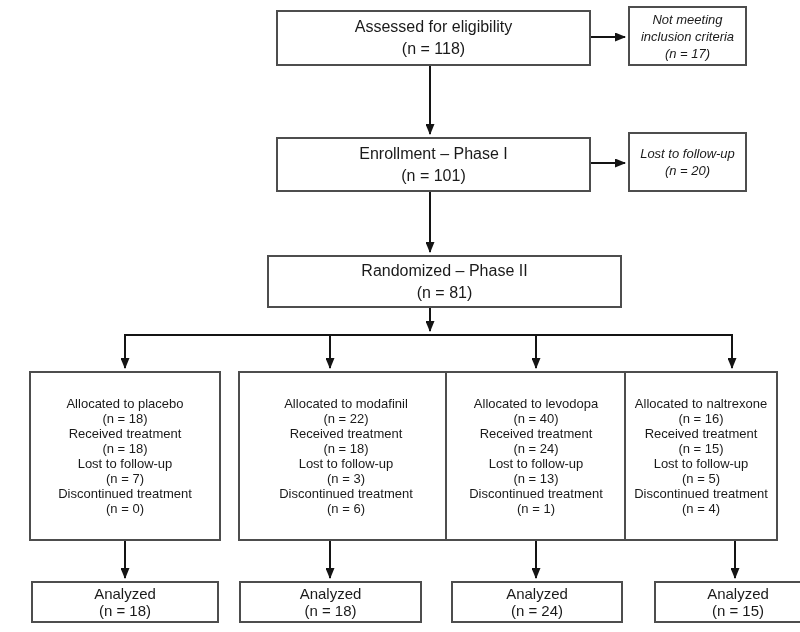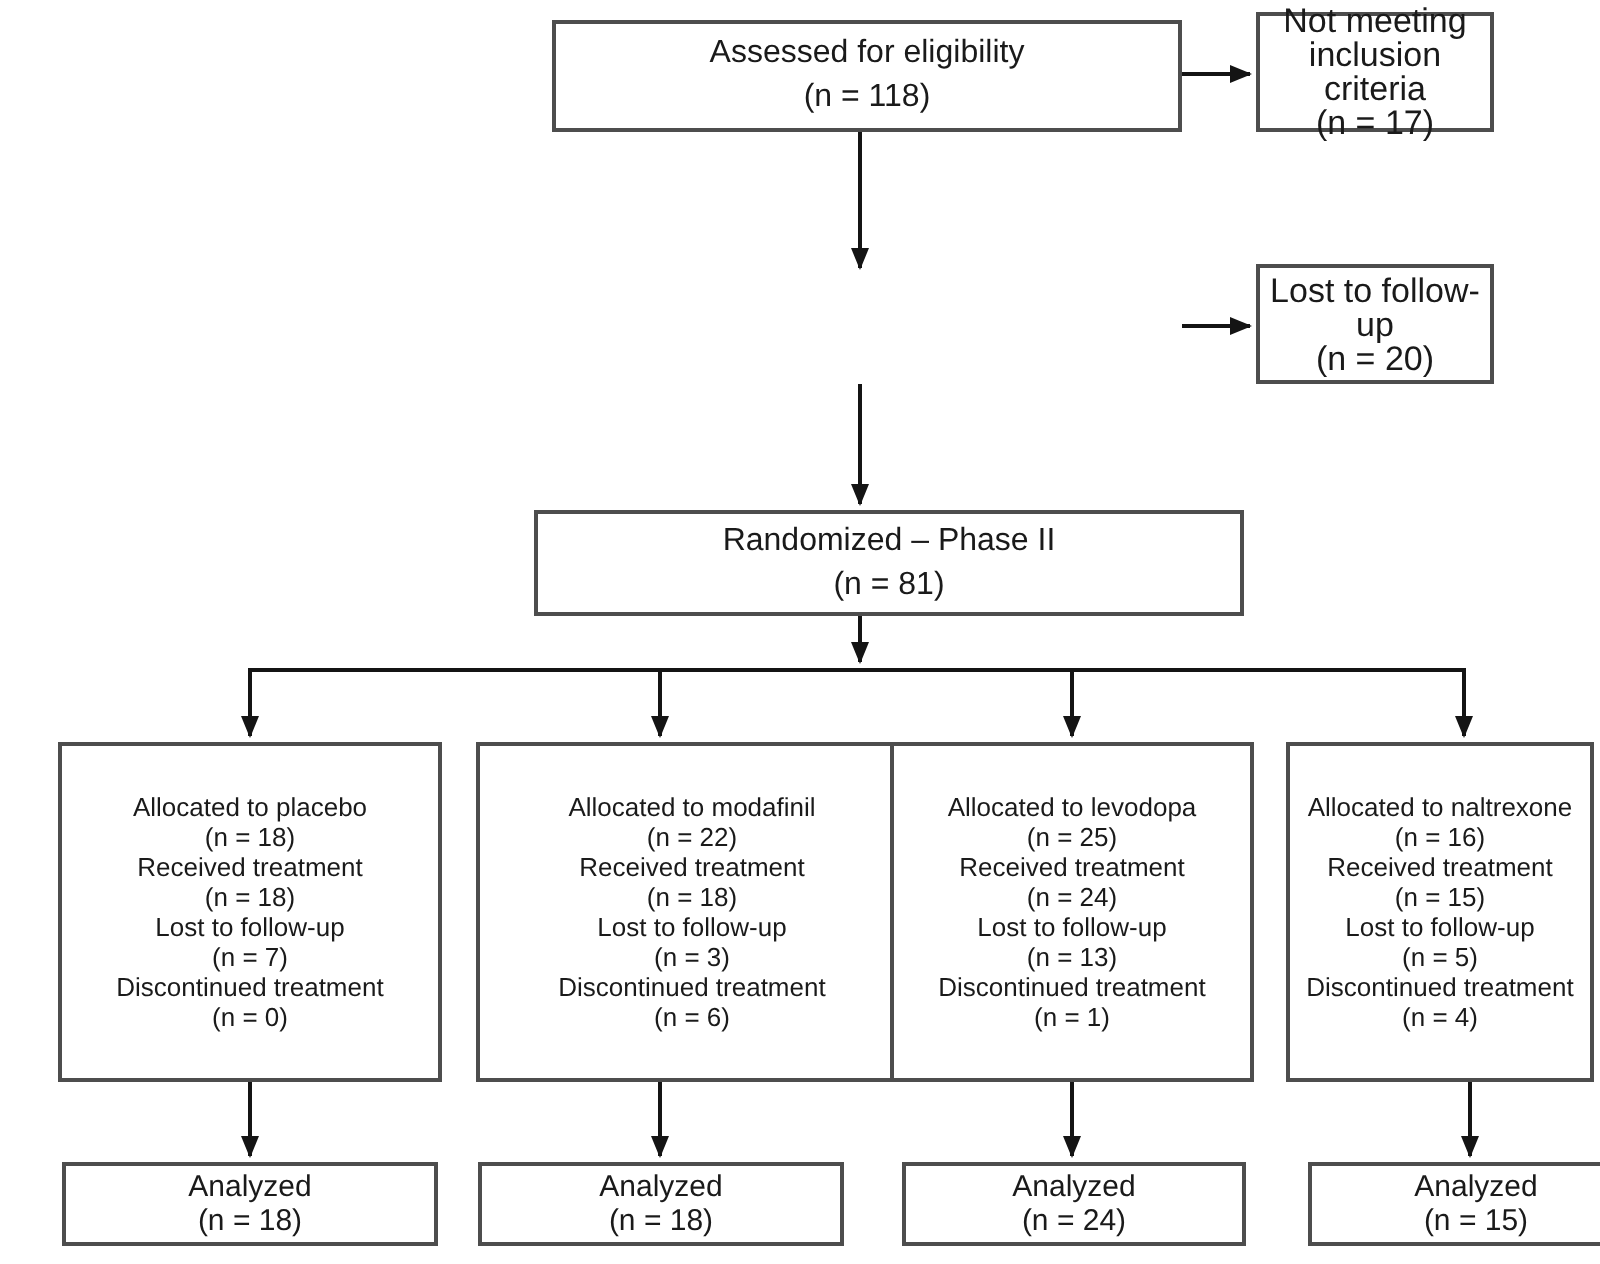--- a/index.html
+++ b/index.html
@@ -35,21 +35,21 @@
     background: var(--background);
     border: 2px solid var(--box-border);
     display: flex;
     align-items: center;
     justify-content: center;
     text-align: center;
     white-space: pre-line;
     padding: 2px 4px;
   }
   .box.main  { font-size: 16px; line-height: 22px; }
-  .box.side  { font-size: 17px; line-height: 17px; }
+  .box.side  { font-size: 13px; line-height: 17px; font-style: italic; }
   .box.arm   { font-size: 13px; line-height: 15px; }
   .box.final { font-size: 15px; line-height: 17px; }
 </style>
 </head>
 <body>
 
 <div class="canvas">
 
   <svg class="connectors" viewBox="0 0 800 632" xmlns="http://www.w3.org/2000/svg">
     <defs>
@@ -74,20 +74,22 @@
     <line x1="711" y1="541" x2="711" y2="578" marker-end="url(#ah)"></line>
   </svg>
 
   <div class="box main" style="left:252px; top:10px; width:315px; height:56px">Assessed for eligibility
 (n = 118)</div>
 
   <div class="box side" style="left:604px; top:6px; width:119px; height:60px">Not meeting
 inclusion criteria
 (n = 17)</div>
 
+  <div class="box main" style="left:252px; top:137px; width:315px; height:55px">Enrollment – Phase I
+(n = 101)</div>
 
   <div class="box side" style="left:604px; top:132px; width:119px; height:60px">Lost to follow-up
 (n = 20)</div>
 
   <div class="box main" style="left:243px; top:255px; width:355px; height:53px">Randomized – Phase II
 (n = 81)</div>
 
   <div class="box arm" style="left:5px; top:371px; width:192px; height:170px">Allocated to placebo
 (n = 18)
 Received treatment
@@ -100,29 +102,29 @@
   <div class="box arm" style="left:214px; top:371px; width:216px; height:170px">Allocated to modafinil
 (n = 22)
 Received treatment
 (n = 18)
 Lost to follow-up
 (n = 3)
 Discontinued treatment
 (n = 6)</div>
 
   <div class="box arm" style="left:421px; top:371px; width:182px; height:170px">Allocated to levodopa
-(n = 25)
+(n = 40)
 Received treatment
 (n = 24)
 Lost to follow-up
 (n = 13)
 Discontinued treatment
 (n = 1)</div>
 
-  <div class="box arm" style="left:619px; top:371px; width:154px; height:170px">Allocated to naltrexone
+  <div class="box arm" style="left:600px; top:371px; width:154px; height:170px">Allocated to naltrexone
 (n = 16)
 Received treatment
 (n = 15)
 Lost to follow-up
 (n = 5)
 Discontinued treatment
 (n = 4)</div>
 
   <div class="box final" style="left:7px; top:581px; width:188px; height:42px">Analyzed
 (n = 18)</div>

